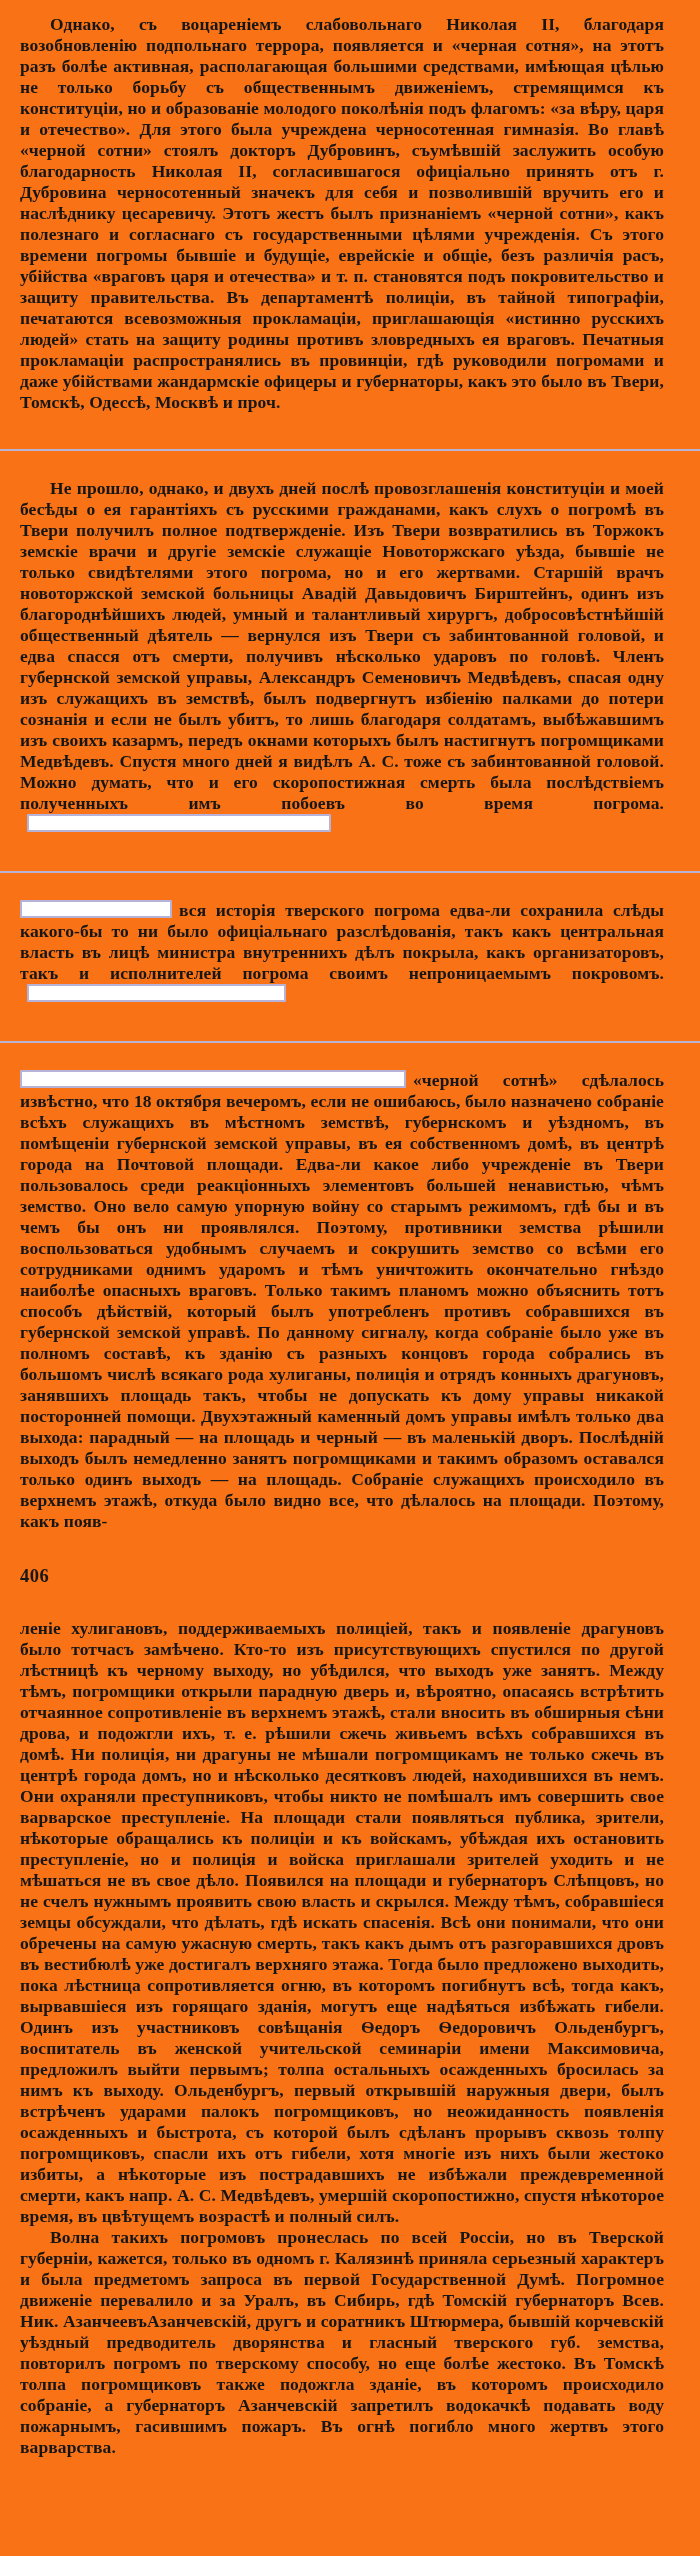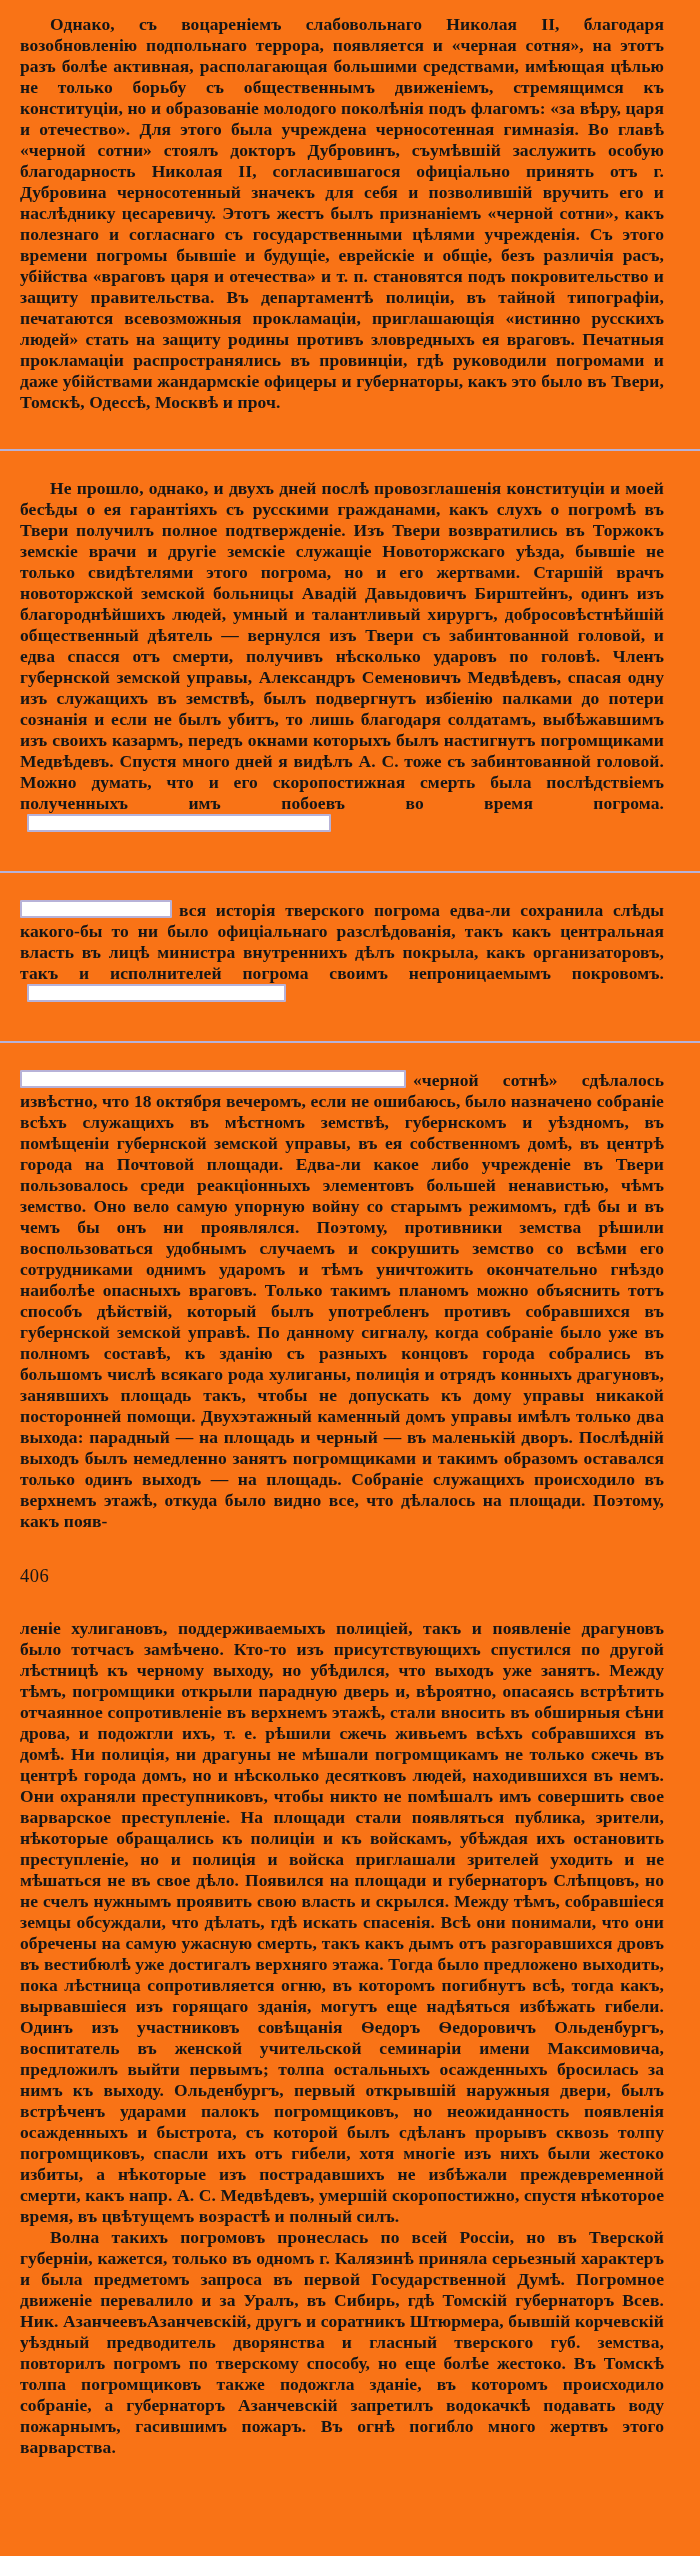--- a/index.html
+++ b/index.html
@@ -22,21 +22,21 @@
     letter-spacing: 0.1px;
   }
   p.para.indent { text-indent: 30px; }
   .divider {
     height: 2px;
     background: #b7b2d8;
     margin: 36px -36px 27px -20px;
   }
   .page-number {
     font-size: 18.5px;
-    font-weight: 400;
+    font-weight: 700;
     margin: 34px 0 31px 0;
     letter-spacing: 0.5px;
   }
   .redact {
     display: inline-block;
     height: 14px;
     background: #ffffff;
     border: 2px solid #b7b2d8;
     border-radius: 1px;
     vertical-align: -2px;

